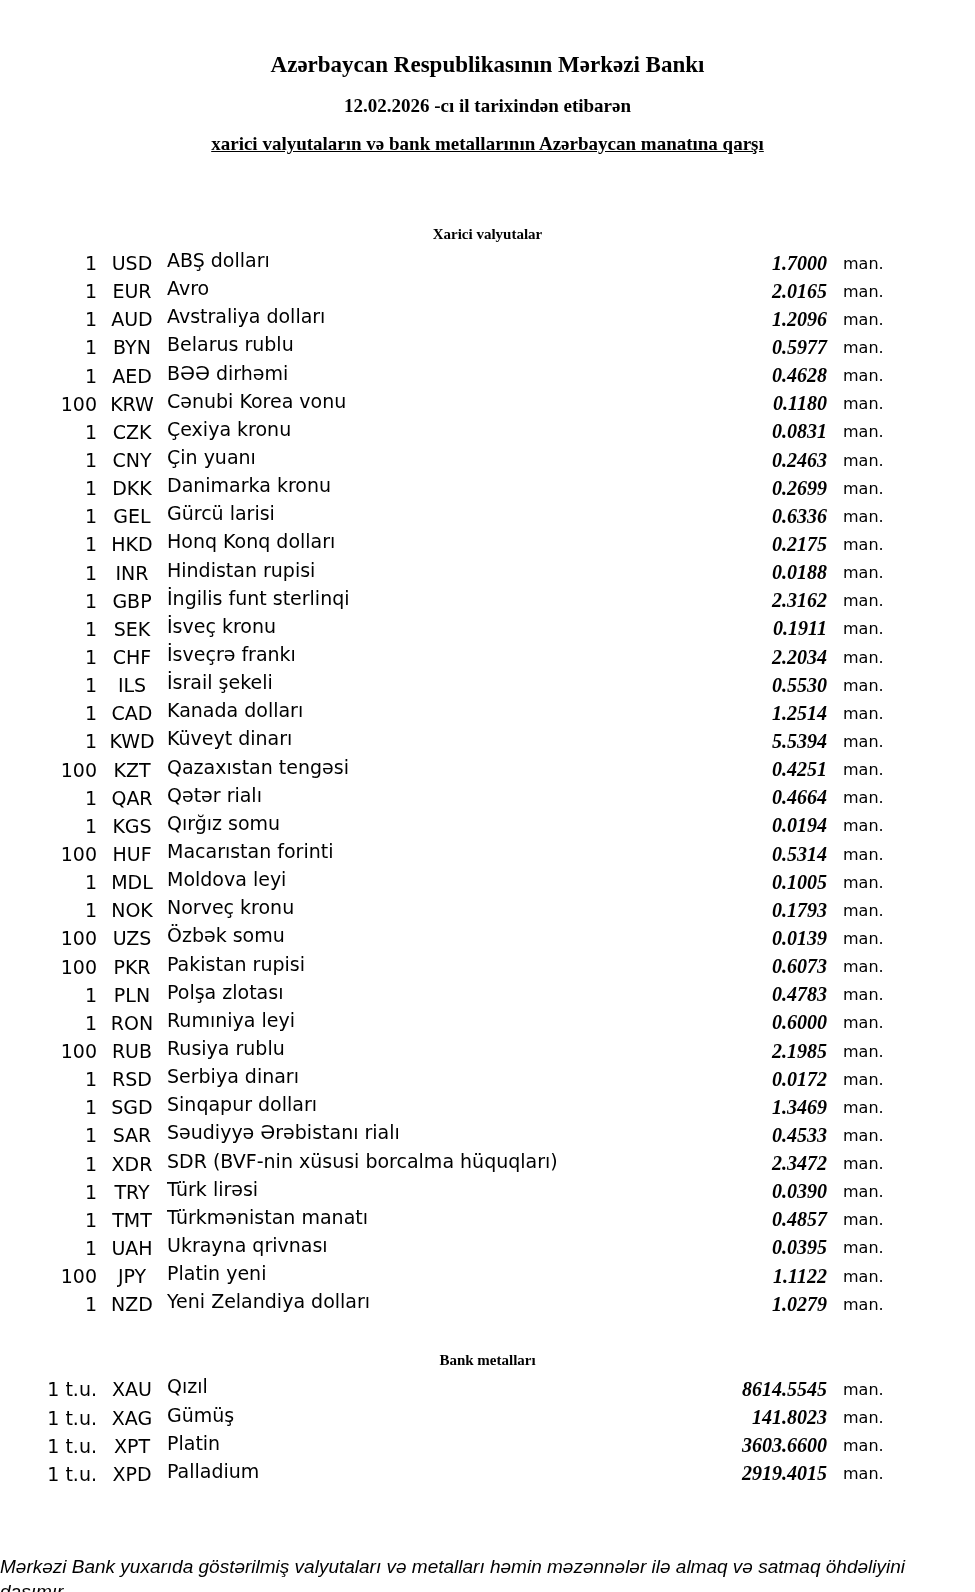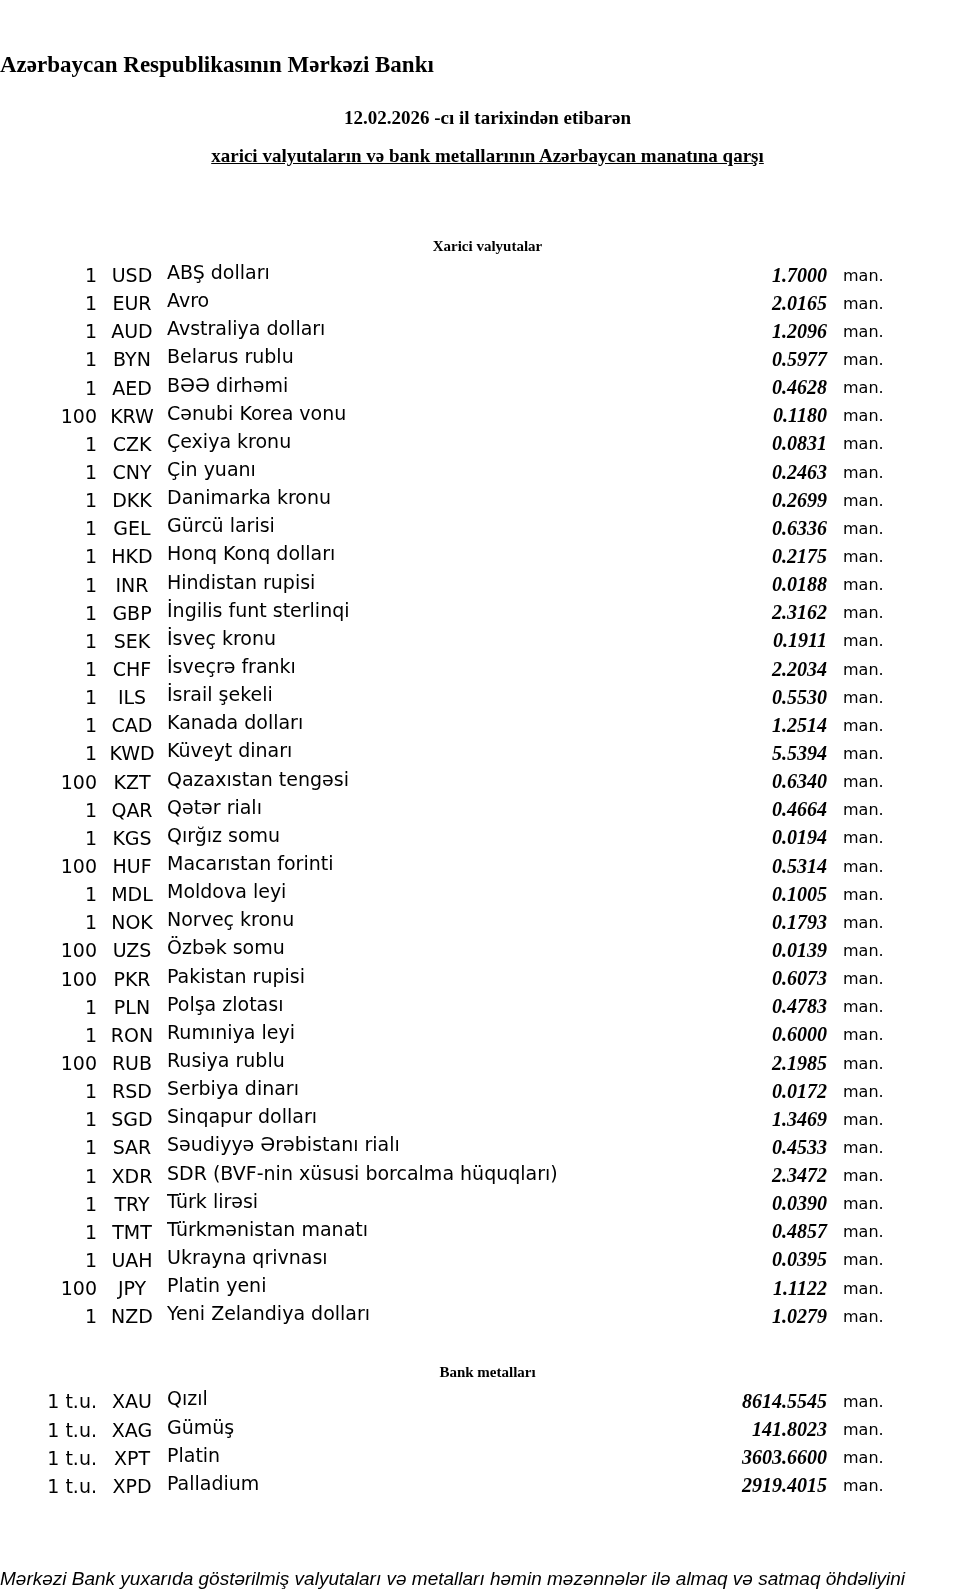--- a/index.html
+++ b/index.html
@@ -15,27 +15,28 @@
     overflow: hidden;
   }
   .doc {
     width: 975px;
     height: 1592px;
     position: relative;
   }
   .title {
     margin-top: 0;
     padding-top: 50px;
+    text-align: center;
     font-family: "Liberation Serif", serif;
     font-weight: bold;
     font-size: 23px;
     line-height: 30px;
   }
   .date-line {
-    margin-top: 25px;
+    margin-top: 13px;
     text-align: center;
     font-family: "Liberation Serif", serif;
     font-weight: bold;
     font-size: 19px;
     line-height: 25px;
   }
   .subtitle {
     margin-top: 13px;
     text-align: center;
     font-family: "Liberation Serif", serif;
@@ -243,21 +244,21 @@
         <span class="cell qty">1</span>
         <span class="cell code">KWD</span>
         <span class="cell name">Küveyt dinarı</span>
         <span class="cell rate">5.5394</span>
         <span class="cell unit">man.</span>
       </div>
       <div class="row">
         <span class="cell qty">100</span>
         <span class="cell code">KZT</span>
         <span class="cell name">Qazaxıstan tengəsi</span>
-        <span class="cell rate">0.6340</span>
+        <span class="cell rate">0.4251</span>
         <span class="cell unit">man.</span>
       </div>
       <div class="row">
         <span class="cell qty">1</span>
         <span class="cell code">QAR</span>
         <span class="cell name">Qətər rialı</span>
         <span class="cell rate">0.4664</span>
         <span class="cell unit">man.</span>
       </div>
       <div class="row">

